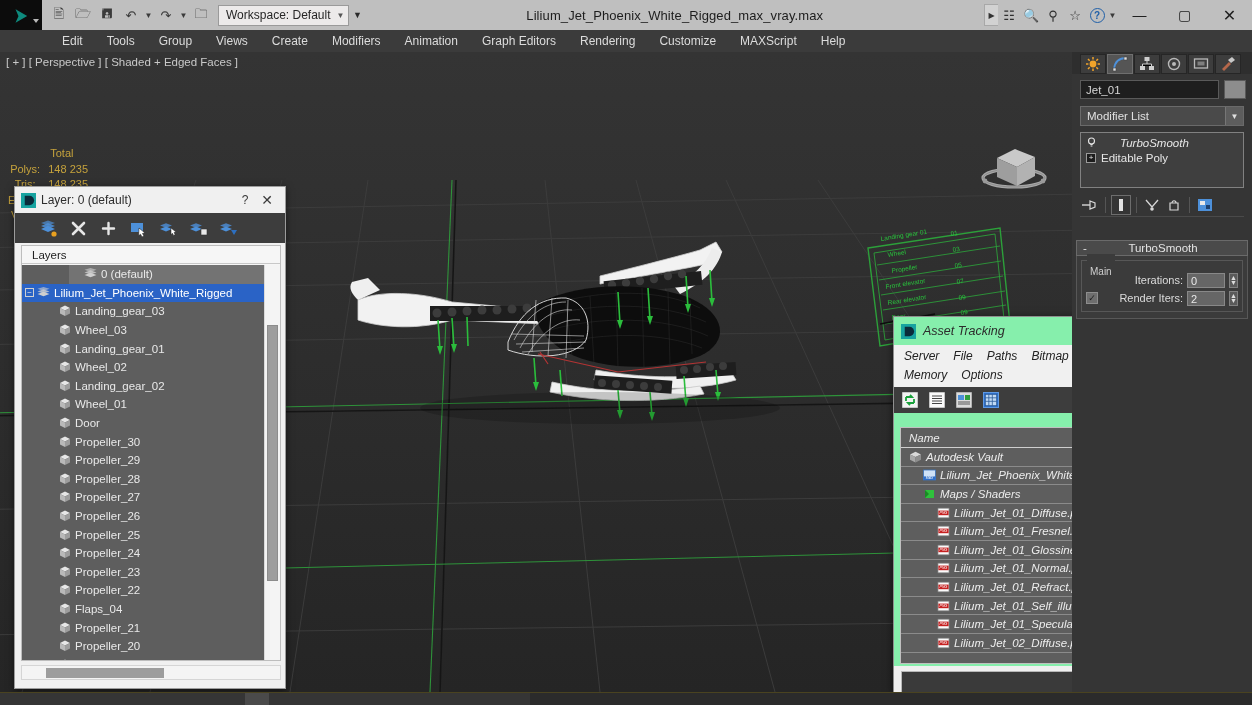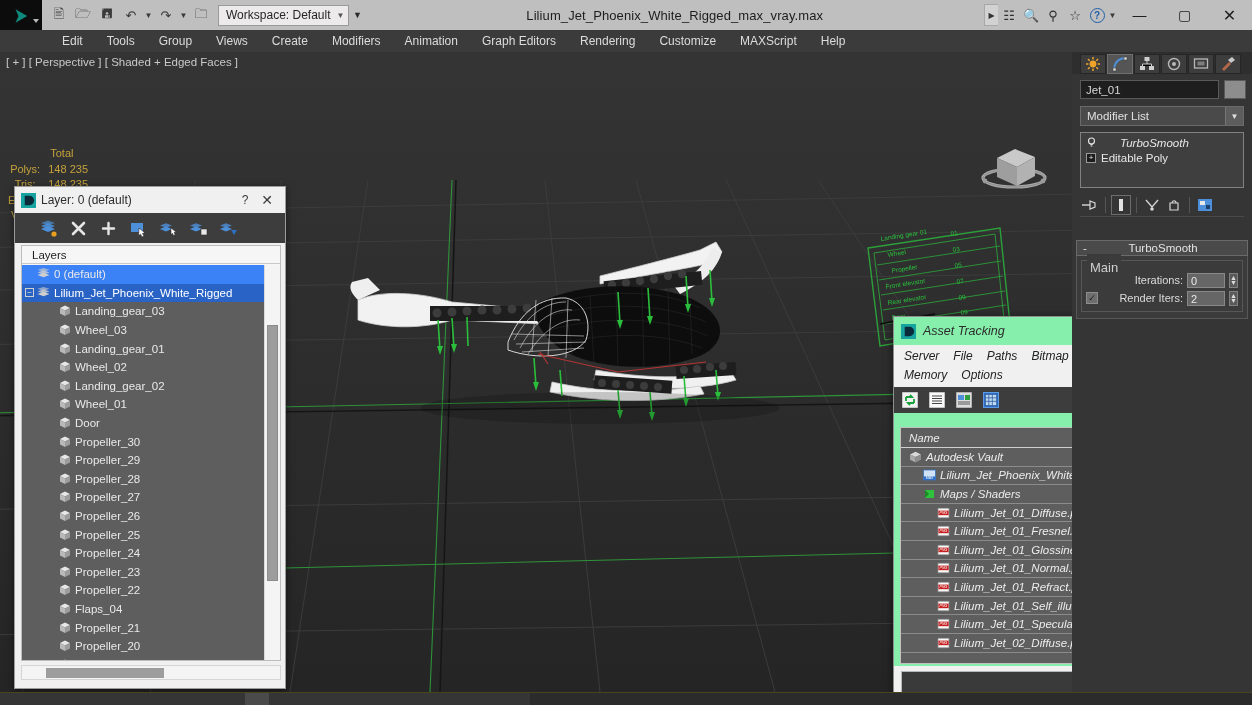--- a/index.html
+++ b/index.html
@@ -120,21 +120,21 @@
   }
   #layer-rows{
     position:absolute;left:0;top:19px;width:243px;height:397px;background:#5e5e5e;
     overflow:hidden;
   }
   .lrow{
     height:18.6px;display:flex;align-items:center;color:#e9e9e9;font-size:11.5px;
     white-space:nowrap;
   }
   .lrow.sel{background:#2a63c6;color:#fff;}
-  .lrow.gray{background:#3b82f6;}
+  .lrow.gray{background:#737373;margin-left:47px;}
   .lrow .expander{
     width:9px;height:9px;border:1px solid #d0d0d0;margin-left:3px;margin-right:3px;
     display:flex;align-items:center;justify-content:center;font-size:8px;line-height:7px;color:#e8e8e8;
   }
   .lrow .stack{width:13px;height:12px;margin-right:4px;position:relative;flex:none;}
   .lrow .cube{width:12px;height:12px;margin-right:4px;flex:none;}
   #layer-vscroll{
     position:absolute;right:0;top:19px;width:16px;height:397px;background:#f4f4f4;
     border-left:1px solid #dadada;
   }
@@ -235,21 +235,21 @@
   #roll-hdr{
     height:16px;background:#4a4a4a;border:1px solid #6a6a6a;display:flex;align-items:center;
     color:#e3e3e3;font-size:11.5px;
   }
   #roll-hdr .minus{width:16px;text-align:center;}
   #roll-hdr .ttl{flex:1;text-align:center;padding-right:14px;}
   #roll-body{
     border:1px solid #585858;border-top:none;background:#3b3b3b;padding:4px 4px 6px 4px;
   }
   .grp{border:1px solid #575757;padding:10px 4px 4px 4px;position:relative;}
-  .grp > .legend{position:absolute;left:5px;top:-7px;background:#3b3b3b;padding:6px 3px;color:#cfcfcf;font-size:13px;}
+  .grp > .legend{position:absolute;left:5px;top:-7px;background:#3b3b3b;padding:12px 3px;color:#cfcfcf;font-size:10px;}
   .prm{display:flex;align-items:center;height:18px;gap:4px;}
   .prm .chk{width:12px;height:12px;background:#6e6e6e;border:1px solid #8d8d8d;color:#1e1e1e;
     font-size:9px;line-height:10px;text-align:center;}
   .prm .lbl{flex:1;text-align:right;color:#dcdcdc;font-size:11px;}
   .prm .spin{width:38px;height:15px;background:#666;border:1px solid #888;color:#e8e8e8;font-size:11px;
     padding-left:3px;line-height:14px;}
   .prm .arrows{width:9px;height:15px;background:#5a5a5a;border:1px solid #808080;
     display:flex;flex-direction:column;align-items:center;justify-content:center;line-height:5px;font-size:7px;color:#ddd;}
 
   

